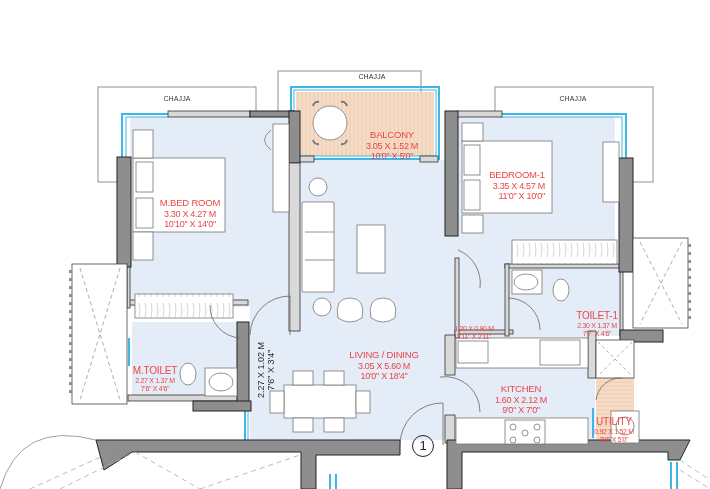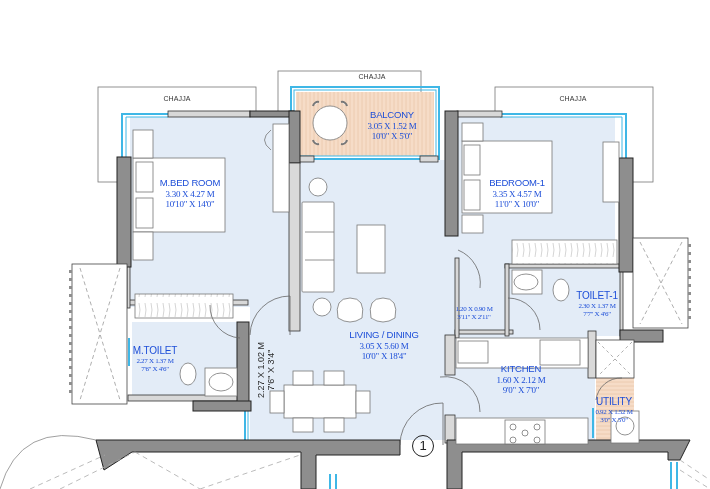--- a/index.html
+++ b/index.html
@@ -1,20 +1,20 @@
 <!DOCTYPE html>
 <html><head>
 <meta charset="utf-8">
 <style>
   html, body { margin:0; padding:0; background:#ffffff; }
   body { width:710px; height:489px; overflow:hidden; position:relative; font-family:"Liberation Sans", sans-serif; }
   #plan { position:absolute; left:0; top:0; width:710px; height:489px; }
-  .lbl { position:absolute; color:#1d4ed8; text-align:center; line-height:1.15; white-space:nowrap; transform:translate(-50%, 0); }
+  .lbl { position:absolute; color:#ef4444; text-align:center; line-height:1.15; white-space:nowrap; transform:translate(-50%, 0);margin-top:20px; }
   .lbl .n { font-size:9.5px; letter-spacing:-0.2px; }
-  .lbl .d { font-size:9px; letter-spacing:-0.3px;font-family:Liberation Serif, serif; }
+  .lbl .d { font-size:9px; letter-spacing:-0.3px; }
   .lbl.small .n { font-size:10px; }
   .lbl.small .d { font-size:7px; }
   .chajja { position:absolute; font-size:7px; color:#333; transform:translate(-50%,0); letter-spacing:0.1px; }
   .vert { position:absolute; transform-origin:left top; transform:rotate(-90deg); font-size:9px; color:#2a2a2a; line-height:1.15; text-align:center; white-space:nowrap; }
   .marker { position:absolute; width:20px; height:20px; border:1px solid #222; border-radius:50%; font-size:13px; text-align:center; line-height:20px; color:#222; transform:translate(-50%,-50%); }
 </style>
 </head>
 <body>
 
 <svg id="plan" viewBox="0 0 710 489" xmlns="http://www.w3.org/2000/svg">
@@ -226,21 +226,21 @@
   <div class="d">3.05 X 1.52 M</div>
   <div class="d">10'0" X 5'0"</div>
 </div>
 
 <div class="lbl" style="left:190px; top:178px;">
   <div class="n">M.BED ROOM</div>
   <div class="d">3.30 X 4.27 M</div>
   <div class="d">10'10" X 14'0"</div>
 </div>
 
-<div class="lbl" style="left:517px; top:178px;">
+<div class="lbl" style="left:517px; top:150px;text-align:right;">
   <div class="n">BEDROOM-1</div>
   <div class="d">3.35 X 4.57 M</div>
   <div class="d">11'0" X 10'0"</div>
 </div>
 
 <div class="lbl" style="left:384px; top:330px;">
   <div class="n">LIVING / DINING</div>
   <div class="d">3.05 X 5.60 M</div>
   <div class="d">10'0" X 18'4"</div>
 </div>

